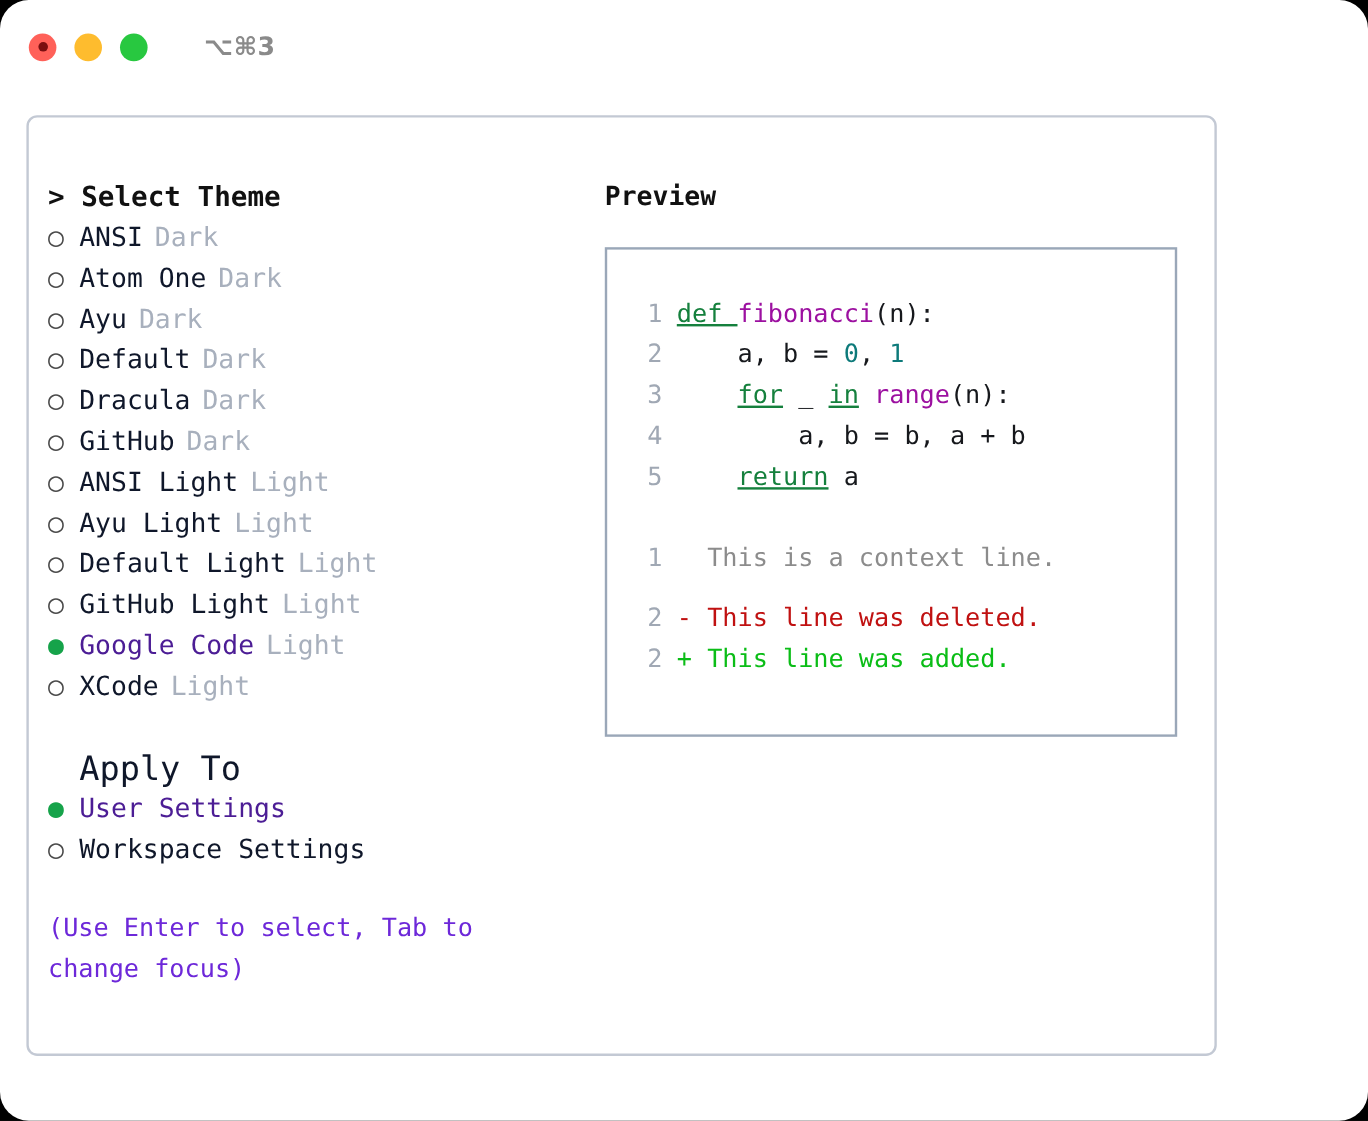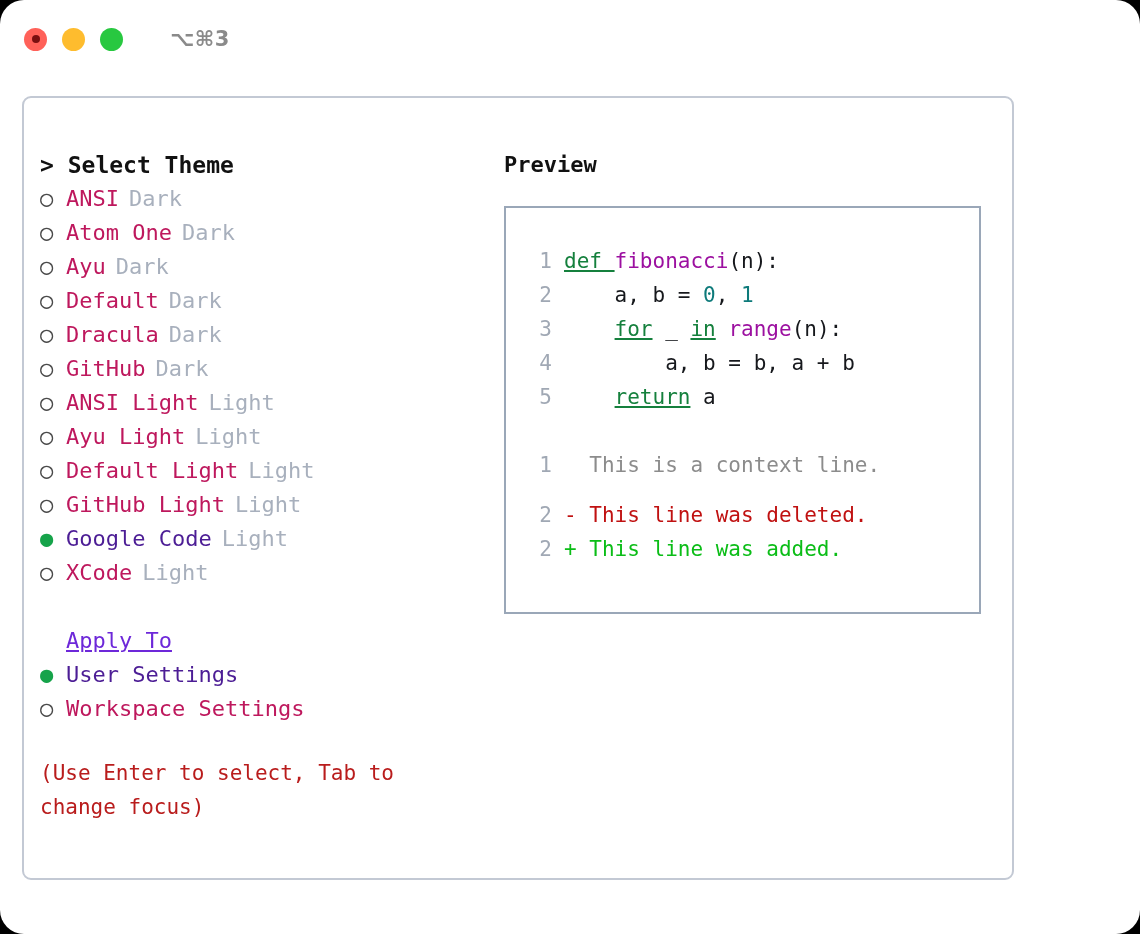--- a/index.html
+++ b/index.html
@@ -129,41 +129,40 @@
   .marker {
     display: inline-block;
     width: 26px;
     flex: 0 0 26px;
     font-size: 22px;
     line-height: 34px;
     text-align: left;
   }
   .marker-empty { color: #4a4a4a; }
   .marker-filled { color: #16a34a; }
-  .opt-label { color: #be185d; }
+  .opt-label { color: #0f172a; }
   .opt-label.selected { color: #4c1d95; }
   .opt-tag {
     color: #a8b0bd;
     padding-left: 10px;
   }
 
   .section-heading {
-    font-size: 22px;
-    color: #6d28d9;
+    font-size: 28px;
+    color: #0f172a;
     line-height: 34px;
     white-space: pre;
     padding-left: 26px;
-    text-decoration: underline;
   }
 
   .spacer-lg { height: 34px; }
   .spacer-md { height: 30px; }
 
   .hint {
-    color: #b91c1c;
+    color: #6d28d9;
     font-size: 21px;
     line-height: 34px;
     width: 415px;
     white-space: pre-wrap;
   }
 
   
   .preview-title {
     font-size: 22px;
     font-weight: 700;

